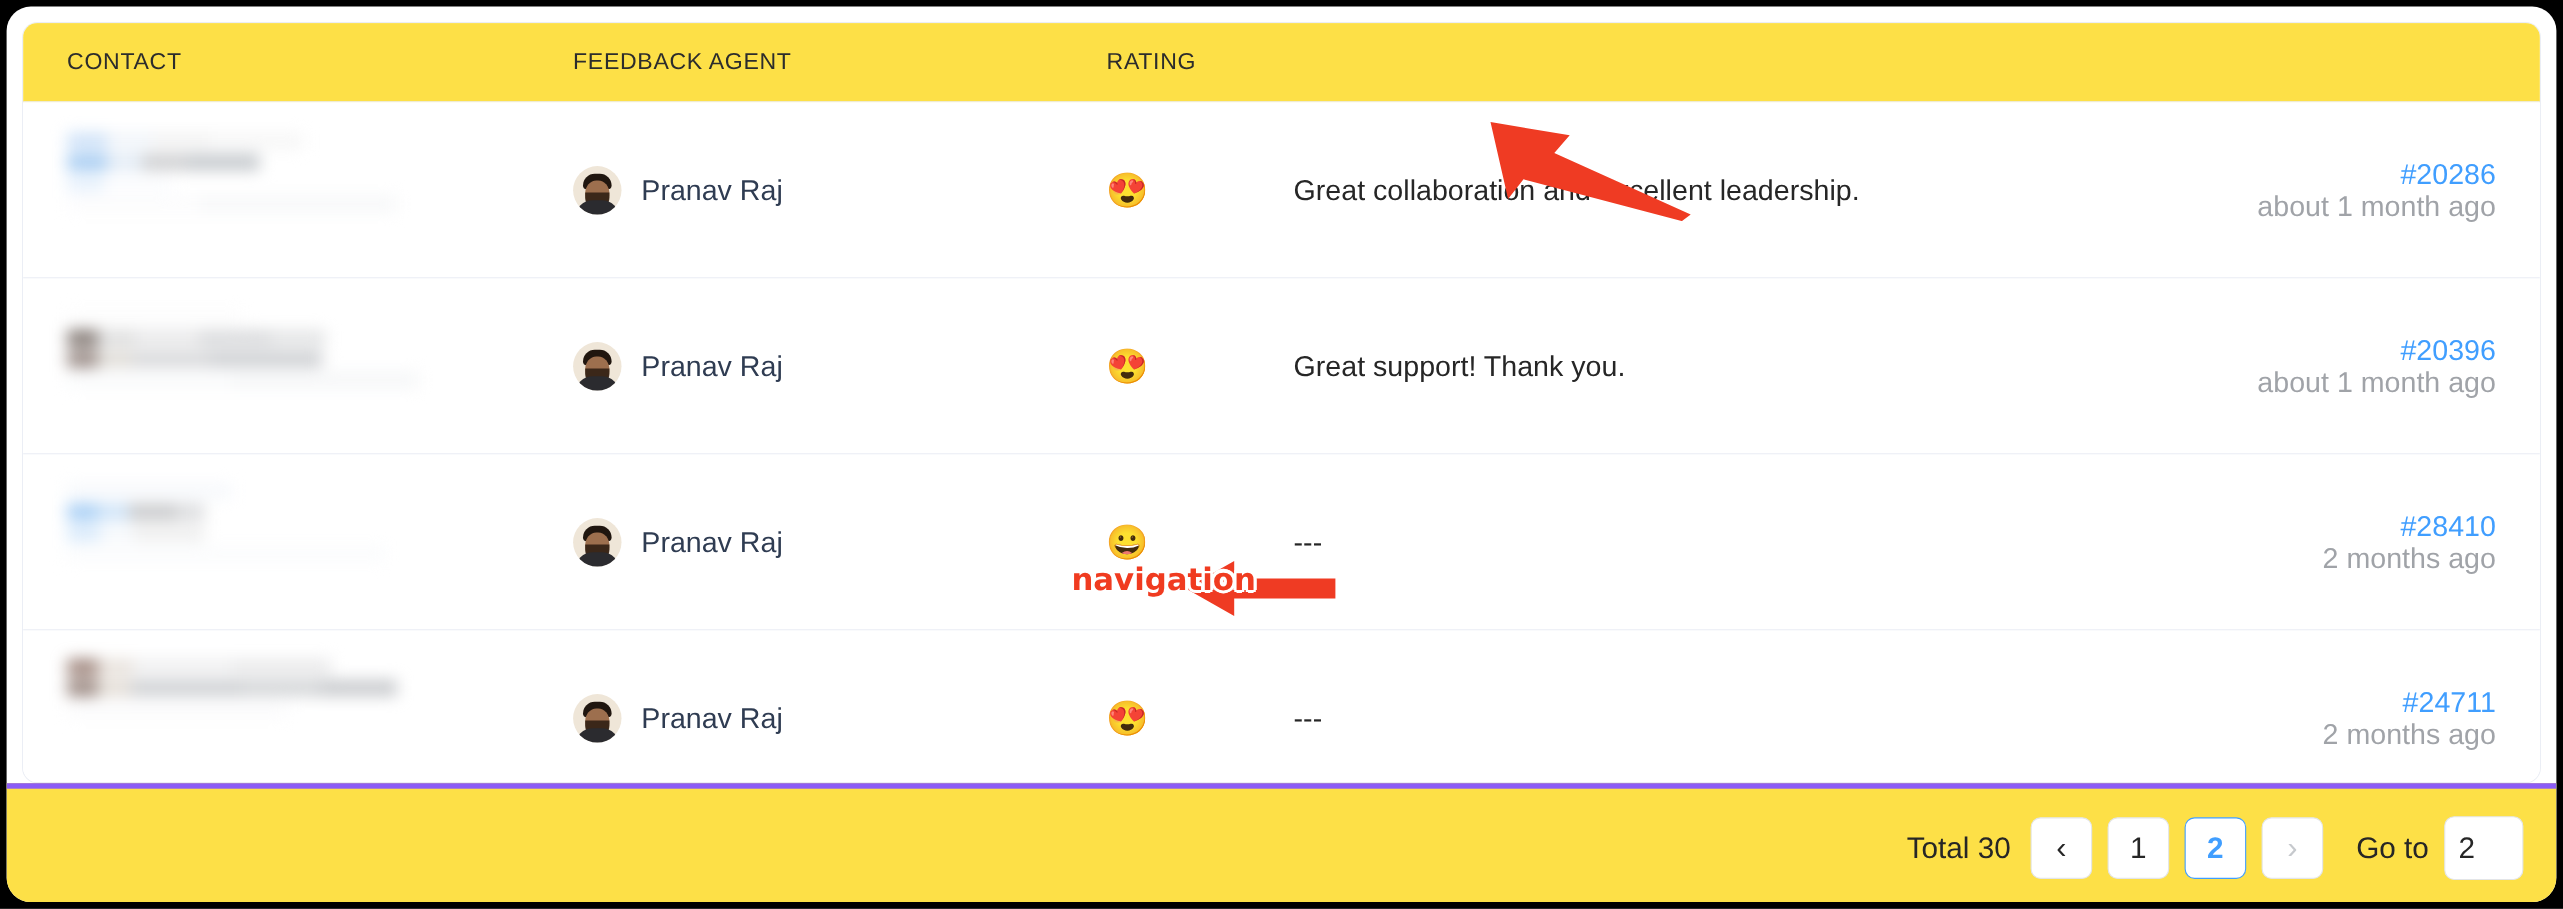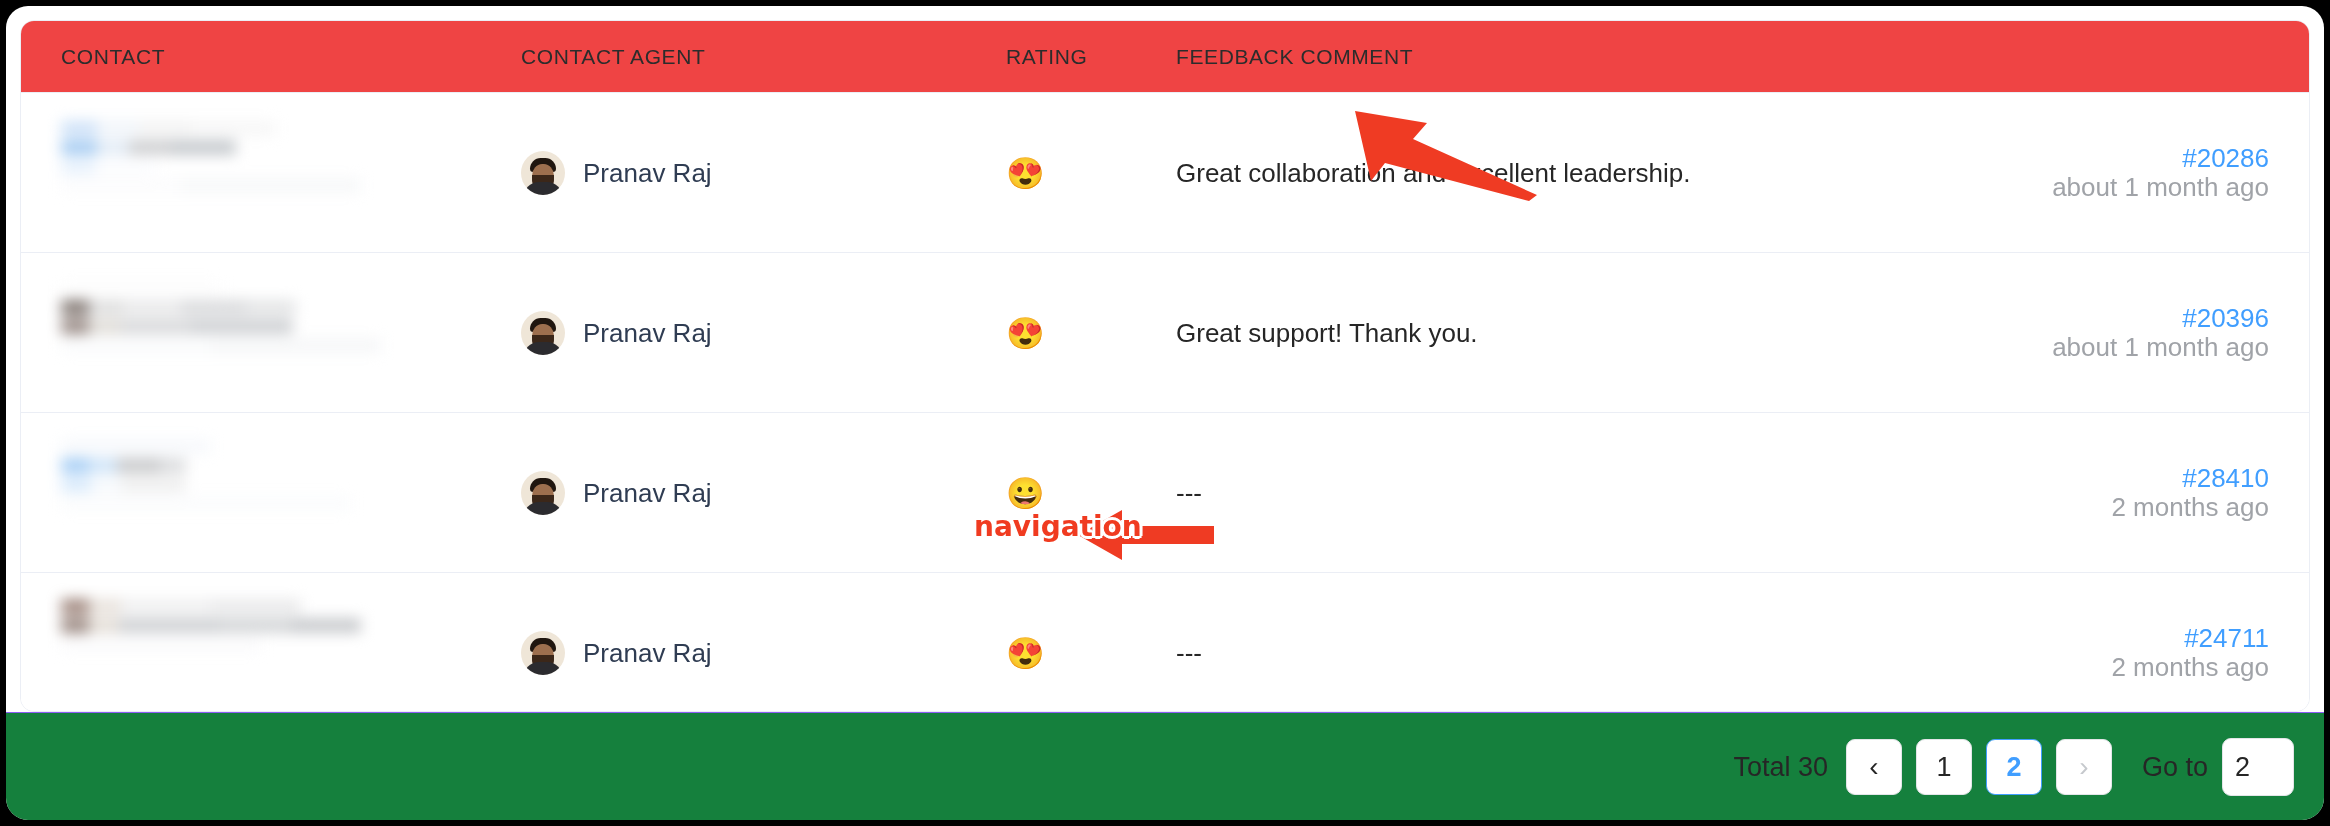--- a/index.html
+++ b/index.html
@@ -34,21 +34,21 @@
     background: #ffffff;
     border: 1px solid #ebeef5;
     border-radius: 14px;
     overflow: hidden;
   }
 
   
   #table-head {
     position: relative;
     height: 72px;
-    background: #ef4444;
+    background: #fde047;
     border-bottom: 1px solid #ebeef5;
   }
   .th {
     position: absolute;
     top: 0;
     height: 72px;
     line-height: 72px;
     font-size: 21px;
     font-weight: 400;
     letter-spacing: 0.6px;
@@ -143,22 +143,22 @@
   .cell-comment, .cell-id { display: flex; align-items: center; }
   .cell-id { flex-direction: column; align-items: flex-end;
              justify-content: center; }
   .cell-contact { display: block; }
 
   
   #table-footer {
     position: absolute;
     left: 0; top: 706px;
     width: 2318px; height: 112px;
-    background: #15803d;
-    border-top: 1px solid #8b5cf6;
+    background: #fde047;
+    border-top: 5px solid #8b5cf6;
   }
   #pager {
     position: absolute;
     right: 30px; top: 0; height: 108px;
     display: flex; align-items: center; gap: 14px;
   }
   .total-text { font-size: 27px; color: #262626; margin-right: 4px; }
   .pg-btn {
     width: 56px; height: 56px;
     background: #ffffff;
@@ -205,23 +205,22 @@
 </style>
 </head>
 <body>
 
 <div id="app-window">
 
   <div id="table-card">
 
     <div id="table-head">
       <div class="th th-contact">CONTACT</div>
-      <div class="th th-agent">CONTACT AGENT</div>
+      <div class="th th-agent">FEEDBACK AGENT</div>
       <div class="th th-rating">RATING</div>
-      <div class="th th-comment">FEEDBACK COMMENT</div>
       <div class="th th-id"></div>
     </div>
 
     <div id="table-body">
 
       <div class="row">
         <div class="cell cell-contact">
           <div class="redact-wrap" style="top:28px;">
             <div class="redact-line" style="width:215px;background:linear-gradient(90deg,#cfe2f8 0 36px,#f1f5fa 36px 78px,#f3f3f3 78px 130px,#f7f7f7 130px 215px);"></div>
             <div class="redact-line" style="width:175px;background:linear-gradient(90deg,#a8cdf2 0 36px,#e3ecf6 36px 68px,#cfd0d2 68px 110px,#c6cace 110px 175px);"></div>

